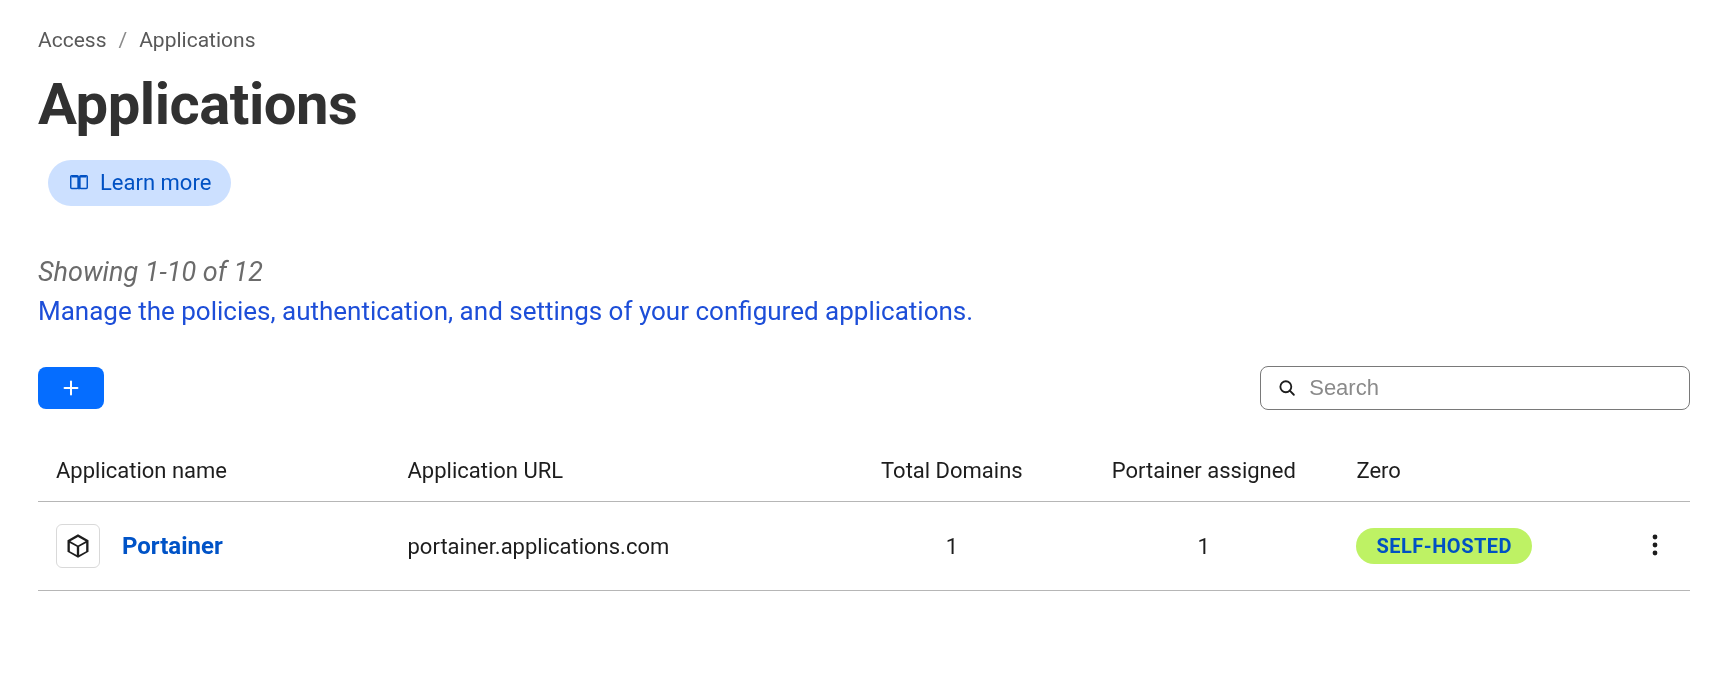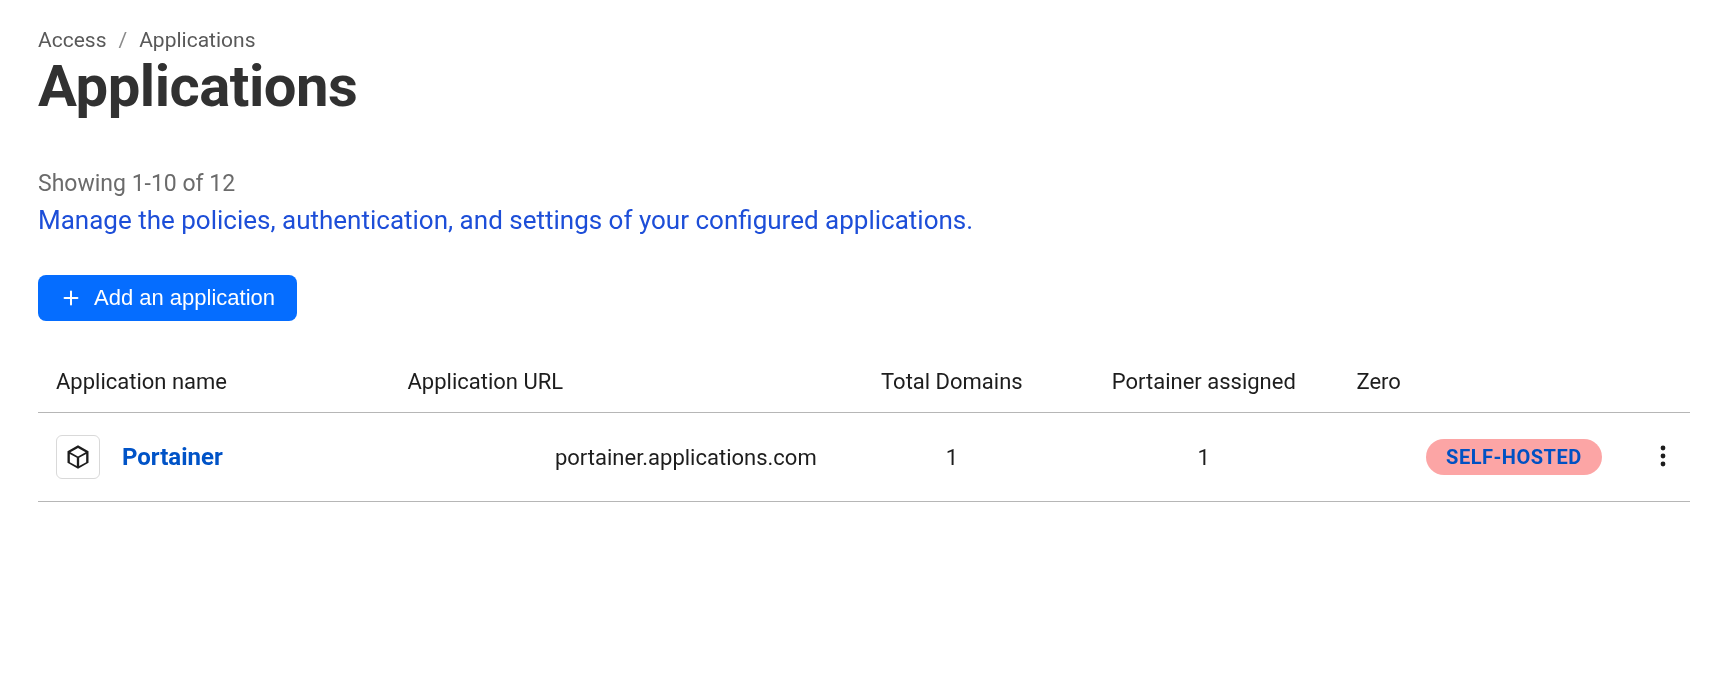--- a/index.html
+++ b/index.html
@@ -13,20 +13,21 @@
       color: #1d1d1d;
       padding: 28px 38px;
       width: 1728px;
     }
     .breadcrumb {
       display: flex;
       align-items: flex-end;
       gap: 12px;
       color: #595959;
       font-size: 21px;
+      margin-bottom: 18px;
     }
     .breadcrumb .sep {
       color: #8a8a8a;
     }
     .breadcrumb a {
       color: #595959;
       text-decoration: none;
     }
     h1.page-title {
       font-size: 58px;
@@ -60,22 +61,23 @@
       align-items: baseline;
       gap: 18px;
       margin-top: 50px;
     }
     .section-header h2 {
       font-size: 38px;
       font-weight: 700;
       color: #1d1d1d;
     }
     .showing {
+      font-style: italic;
       color: #6b6b6b;
-      font-size: 23px;
+      font-size: 27px;
     }
     .section-sub {
       font-size: 26px;
       color: #1d4ed8;
       margin-top: 8px;
     }
     .toolbar {
       display: flex;
       justify-content: space-between;
       align-items: center;
@@ -127,21 +129,20 @@
       color: #1d1d1d;
       padding: 0 18px 18px 18px;
       border-bottom: 1.5px solid #b6b6b6;
       font-size: 22px;
     }
     table.apps thead th.center { text-align: center; }
     table.apps tbody td {
       padding: 22px 18px;
       border-bottom: 1.5px solid #b6b6b6;
       vertical-align: middle;
-      text-align: right;
     }
     table.apps tbody td.center { text-align: center; }
     .app-name-cell {
       display: flex;
       align-items: center;
       gap: 22px;
     }
     .app-icon-box {
       width: 44px;
       height: 44px;
@@ -152,21 +153,21 @@
       justify-content: center;
     }
     .app-name-link {
       color: #0053c7;
       font-weight: 700;
       font-size: 24px;
       text-decoration: none;
     }
     .type-pill {
       display: inline-block;
-      background: #fca5a5;
+      background: #bef264;
       color: #0051c3;
       font-weight: 700;
       font-size: 20px;
       padding: 6px 20px;
       border-radius: 999px;
       letter-spacing: 0.5px;
     }
     .row-actions {
       text-align: center;
       width: 60px;
@@ -190,35 +191,49 @@
 
 <nav class="breadcrumb">
   <a href="#">Access</a>
   <span class="sep">/</span>
   <span>Applications</span>
 </nav>
 
 <h1 class="page-title">Applications</h1>
 
 <p class="description-row">
+  <span class="learn-more-pill">
+    <svg width="22" height="22" viewBox="0 0 24 24" fill="#0051c3">
+        <path d="M4 4h7a2 2 0 0 1 2 2v13a1 1 0 0 1-1-1V6H4V4zm16 0h-7a2 2 0 0 0-2 2v13a1 1 0 0 0 1-1V6h8V4z"></path>
+        <rect x="3" y="4" width="8" height="14" rx="1" fill="none" stroke="#0051c3" stroke-width="1.6"></rect>
+        <rect x="13" y="4" width="8" height="14" rx="1" fill="none" stroke="#0051c3" stroke-width="1.6"></rect>
+      </svg>
+    <span>Learn more</span>
+  </span>
 </p>
 
 <div class="section-header">
   <span class="showing">Showing 1-10 of 12</span>
 </div>
 <p class="section-sub">Manage the policies, authentication, and settings of your configured applications.</p>
 
 <div class="toolbar">
   <button class="add-btn">
     <svg width="22" height="22" viewBox="0 0 24 24" fill="none" stroke="white" stroke-width="2.2" stroke-linecap="round">
         <line x1="12" y1="5" x2="12" y2="19"></line>
         <line x1="5" y1="12" x2="19" y2="12"></line>
       </svg>
-    <span>Add an application</span>
   </button>
+  <div class="search-wrap">
+    <svg width="22" height="22" viewBox="0 0 24 24" fill="none" stroke="#1d1d1d" stroke-width="2.2">
+        <circle cx="10.5" cy="10.5" r="6.5"></circle>
+        <line x1="20" y1="20" x2="15.2" y2="15.2" stroke-linecap="round"></line>
+      </svg>
+    <input type="text" placeholder="Search" style="">
+  </div>
 </div>
 
 <table class="apps">
   <thead>
     <tr>
       <th>Application name</th>
       <th>Application URL</th>
       <th class="center">Total Domains</th>
       <th class="center">Portainer assigned</th>
       <th>Zero</th>

